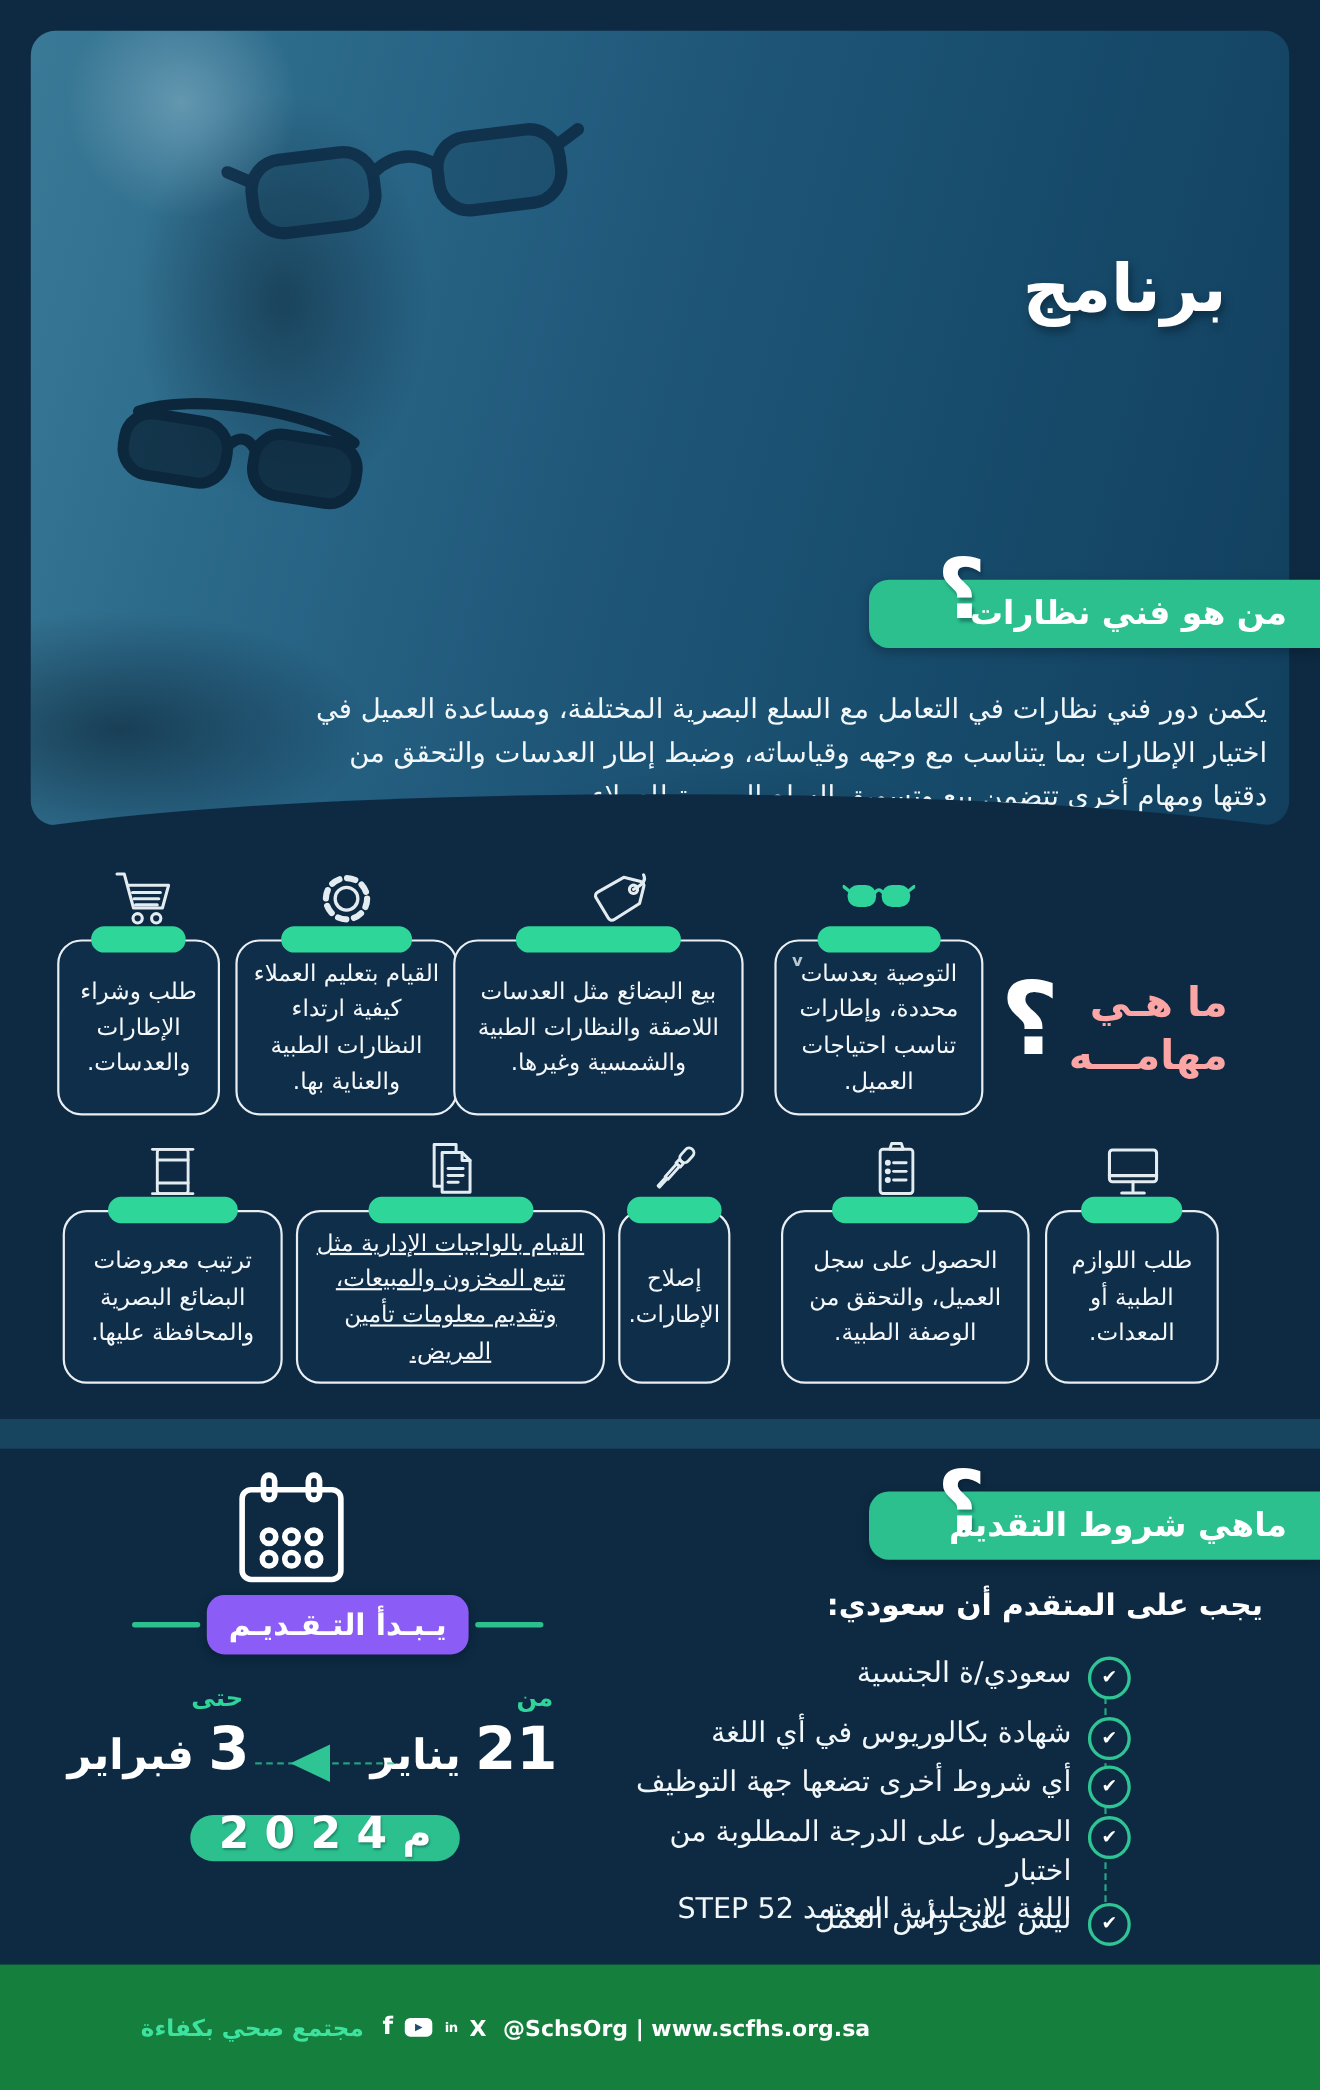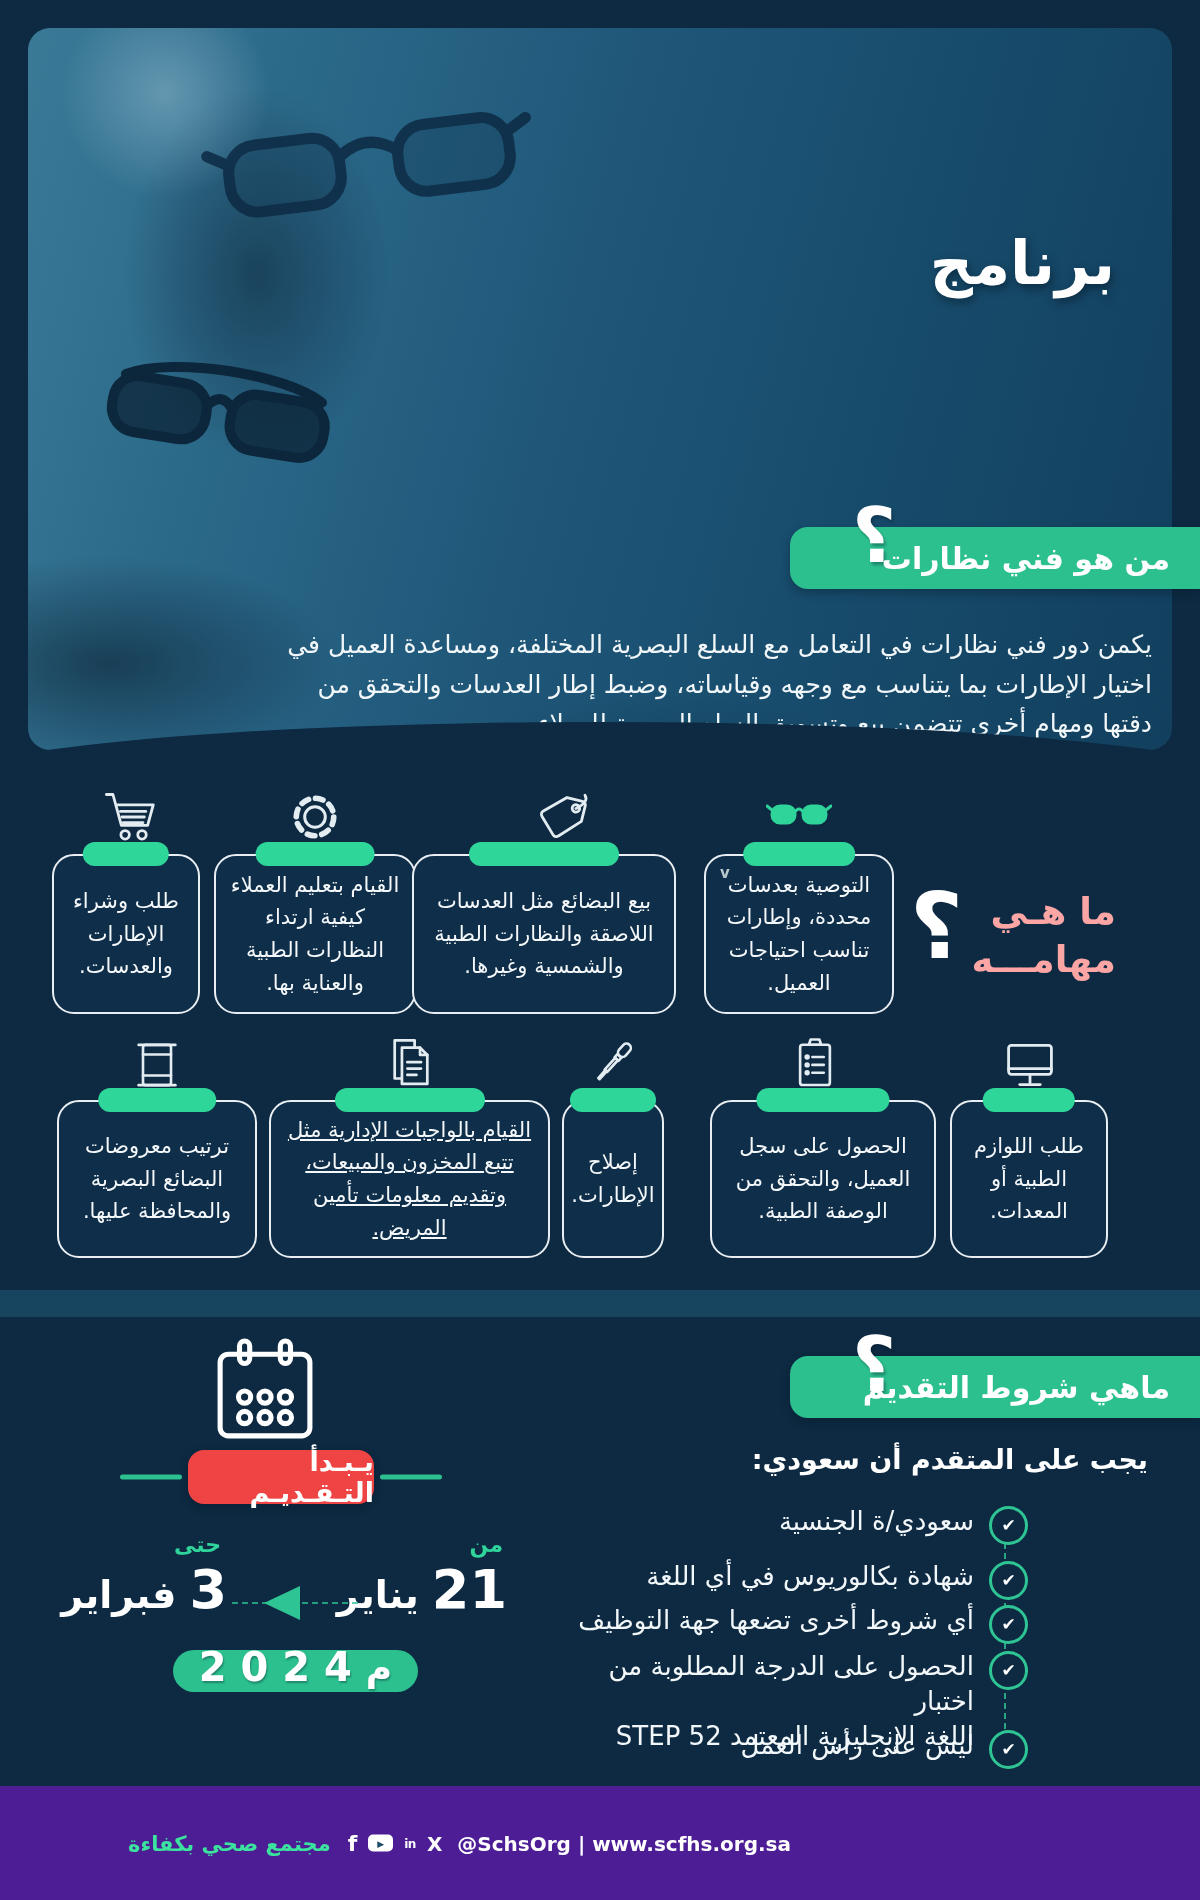--- a/index.html
+++ b/index.html
@@ -61,21 +61,21 @@
   
   .i-r2-1{left:129px;top:1036px;} .c-r2-1{left:57px; top:1100px;width:200px;height:158px;}
   .i-r2-2{left:382px;top:1034px;} .c-r2-2{left:269px;top:1100px;width:281px;height:158px;text-decoration:underline;}
   .i-r2-3{left:585px;top:1034px;} .c-r2-3{left:562px;top:1100px;width:102px;height:158px;}
   .i-r2-4{left:787px;top:1034px;} .c-r2-4{left:710px;top:1100px;width:226px;height:158px;}
   .i-r2-5{left:1000px;top:1038px;}.c-r2-5{left:950px;top:1100px;width:158px;height:158px;}
   
   .band{position:absolute;left:0;top:1290px;width:1200px;height:27px;background:#17445f;}
   
   .calendar{position:absolute;left:214px;top:1336px;color:#fff;}
-  .ribbon{position:absolute;left:188px;top:1450px;width:186px;height:54px;background:#ef4444;border-radius:16px;
+  .ribbon{position:absolute;left:188px;top:1450px;width:238px;height:54px;background:#8b5cf6;border-radius:16px;
     display:flex;align-items:center;justify-content:center;font-size:27px;font-weight:bold;color:#fff;
     box-shadow:0 3px 8px rgba(5,20,33,.4);}
   .ribbon::before,.ribbon::after{content:"";position:absolute;top:50%;transform:translateY(-50%);
     width:62px;height:5px;background:#2cc08f;border-radius:3px;}
   .ribbon::before{left:-68px;} .ribbon::after{right:-68px;}
   .date-label{position:absolute;top:1532px;font-size:22px;font-weight:bold;color:#2fd49b;}
   .from-label{right:697px;} .to-label{right:979px;}
   .date-big{position:absolute;top:1558px;white-space:nowrap;direction:rtl;text-align:right;color:#fff;}
   .from-date{right:693px;} .to-date{right:973px;}
   .date-big .num{font-size:54px;font-weight:bold;}
@@ -90,21 +90,21 @@
   
   .cond-intro{position:absolute;right:52px;top:1444px;font-size:27px;font-weight:bold;color:#fff;}
   .cond-line{position:absolute;right:194px;top:1523px;height:226px;border-right:2.5px dashed rgba(47,196,147,.8);}
   .cond-item{position:absolute;right:172px;display:flex;direction:rtl;gap:15px;align-items:flex-start;}
   .ci-1{top:1504px;} .ci-2{top:1559px;} .ci-3{top:1603px;} .ci-4{top:1649px;} .ci-5{top:1728px;}
   .check-circle{width:33px;height:33px;border:3px solid #2fc493;border-radius:50%;background:#0d2a42;
     display:flex;align-items:center;justify-content:center;flex-shrink:0;position:relative;z-index:2;margin-top:2px;}
   .check-circle span{color:#fff;font-size:17px;font-weight:bold;transform:translateY(-1px);}
   .cond-text{font-size:26px;color:#f2f7fa;line-height:1.35;text-align:right;white-space:pre-line;max-width:430px;}
   
-  .footer{position:absolute;left:0;top:1786px;width:1200px;height:114px;background:#4c1d95;}
+  .footer{position:absolute;left:0;top:1786px;width:1200px;height:114px;background:#15803d;}
   .footer-left{position:absolute;left:128px;top:50%;transform:translateY(-50%);
     display:flex;align-items:center;gap:11px;direction:ltr;}
   .slogan{font-size:21px;font-weight:bold;color:#3ce39e;margin-right:6px;}
   .soc{color:#fff;font-weight:bold;}
   .soc-f{font-size:22px;} .soc-in{font-size:12px;letter-spacing:-0.5px;text-align:center;} .soc-x{font-size:20px;}
   .soc-yt{width:25px;height:17px;background:#fff;border-radius:5px;color:#1e4c66;
     display:inline-flex;align-items:center;justify-content:center;font-size:9px;}
   .handle{font-size:20px;color:#fff;font-weight:bold;margin-left:4px;}
 </style>
 </head>

